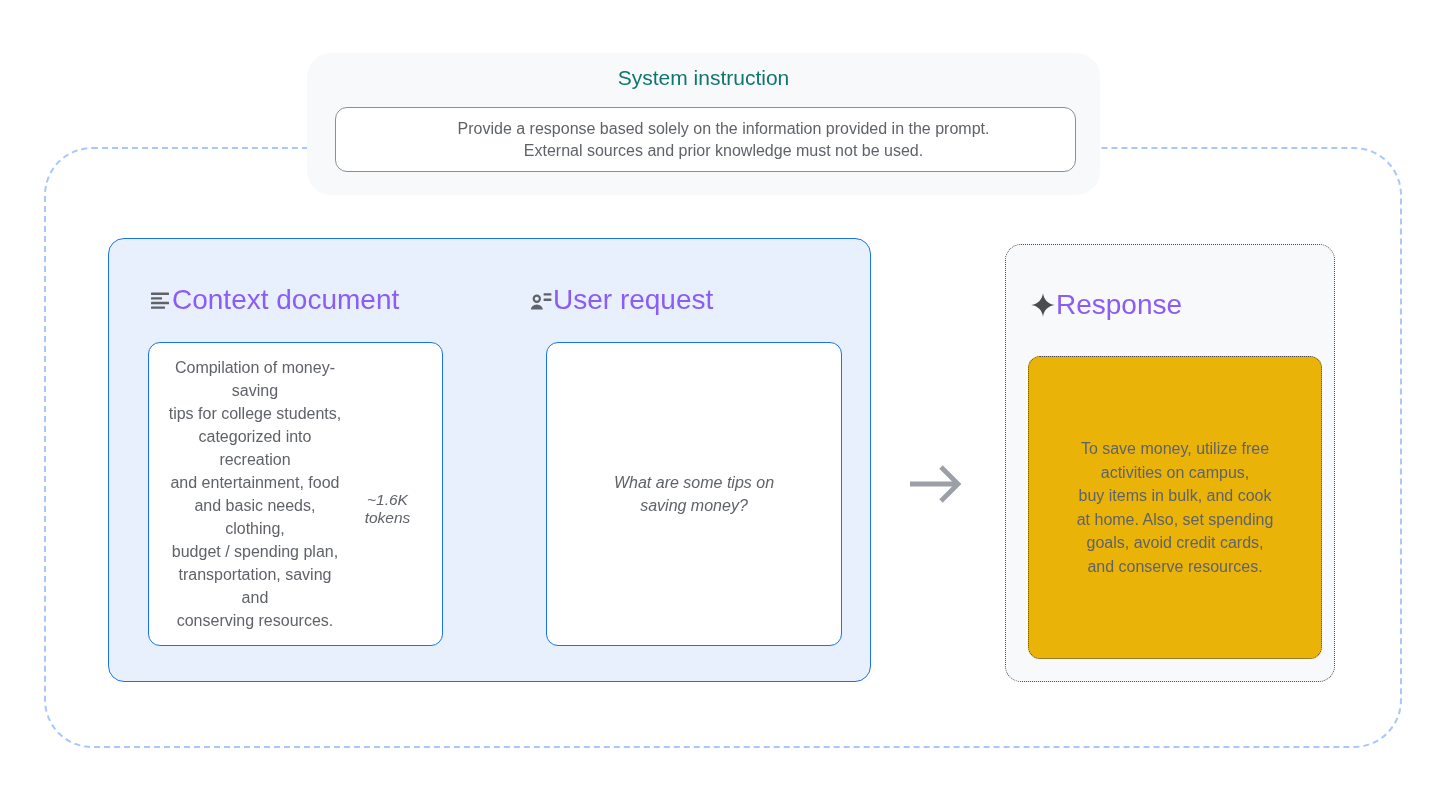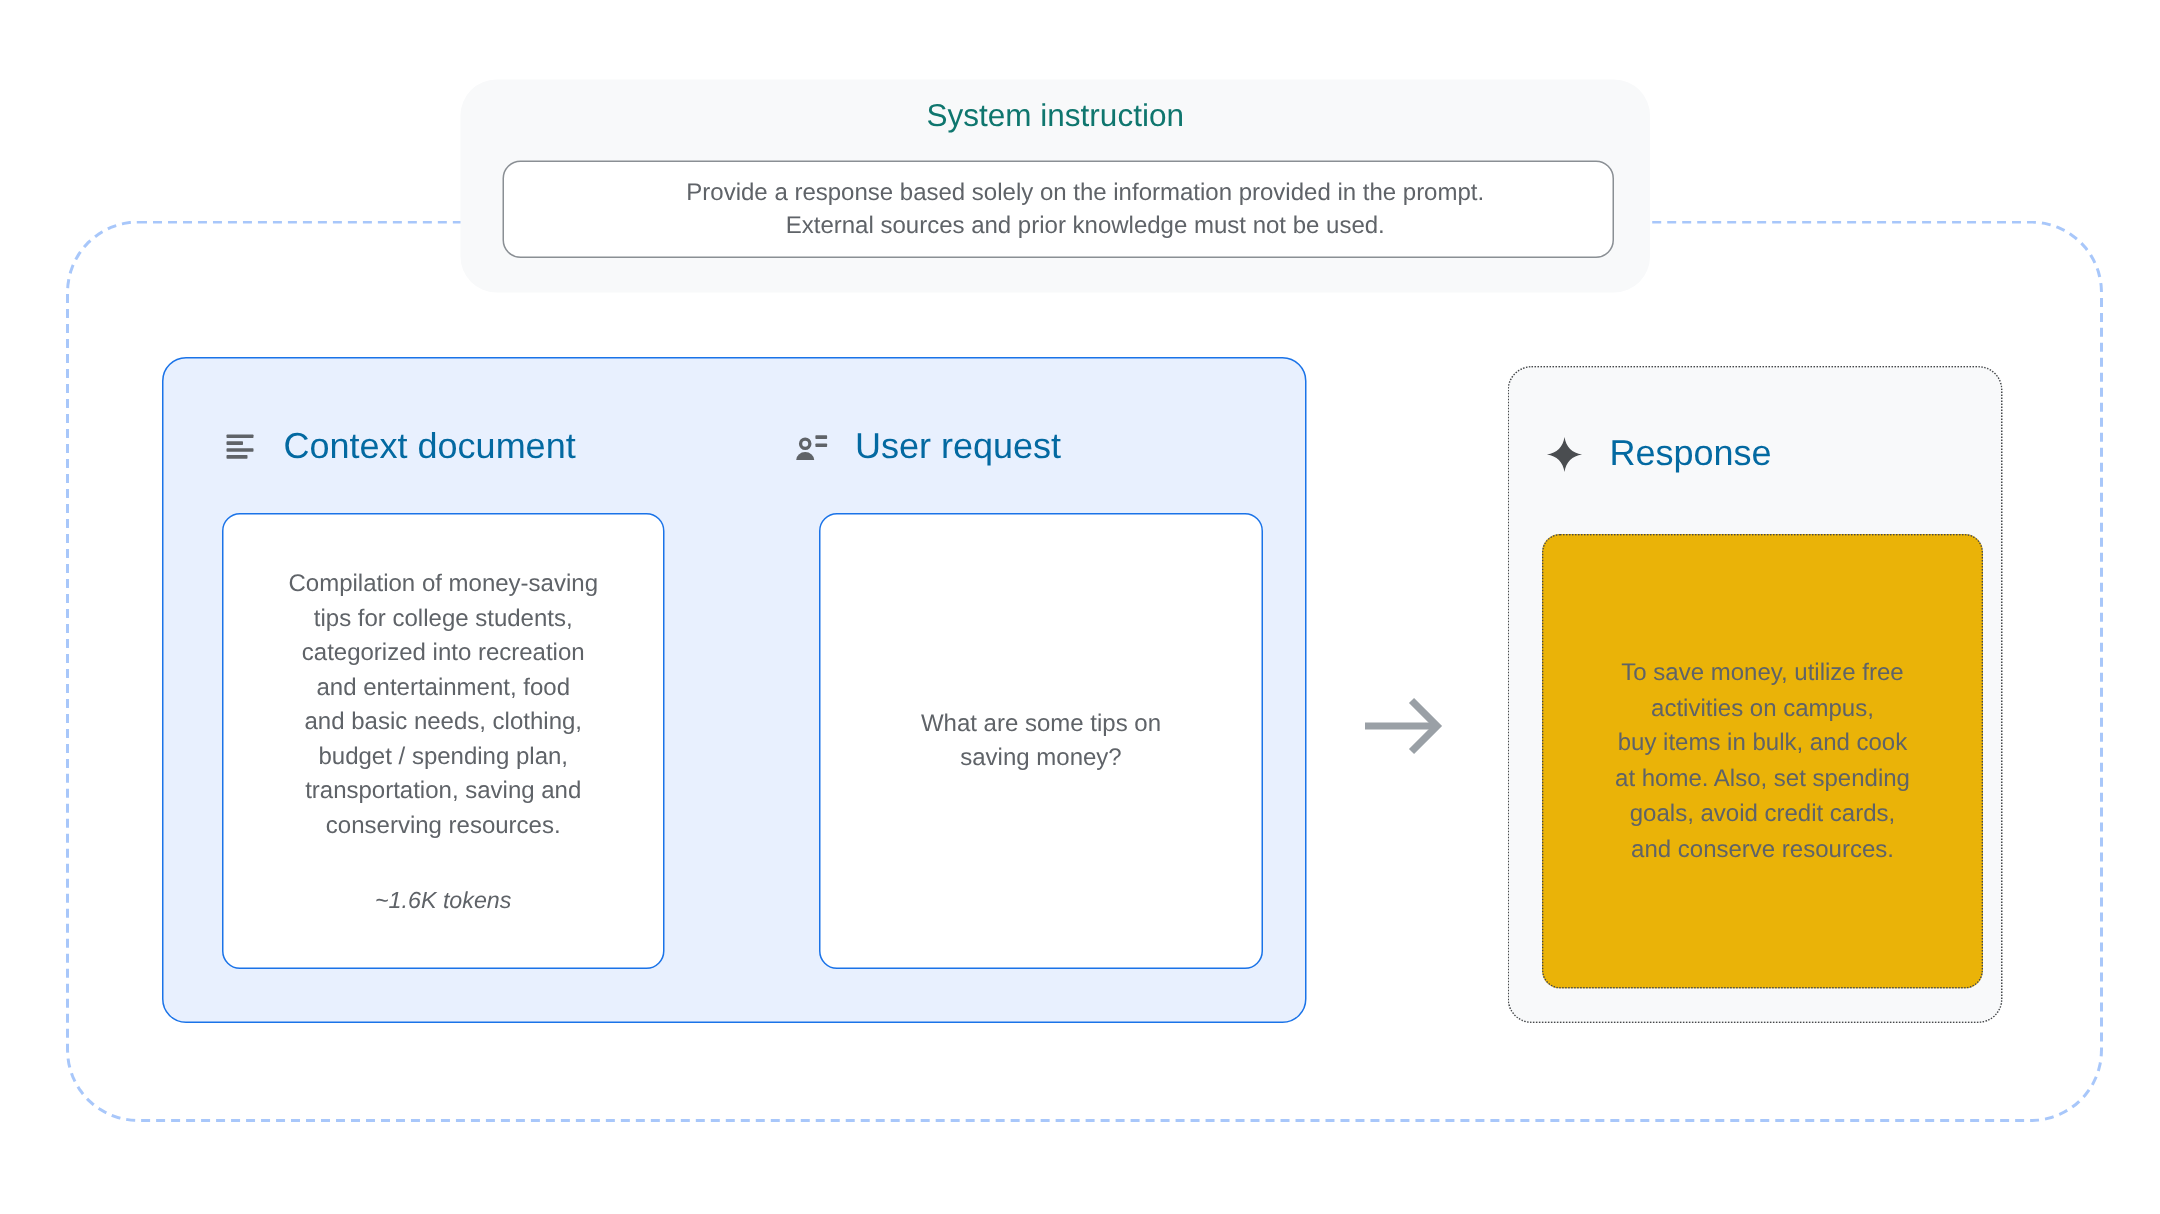--- a/index.html
+++ b/index.html
@@ -66,50 +66,49 @@
     left: 108px; top: 238px;
     width: 763px; height: 444px;
     background: #e8f0fe;
     border: 1.5px solid #1a73e8;
     border-radius: 16px;
   }
   .hdr {
     position: absolute;
     display: flex;
     align-items: center;
-    gap: 17px;
-    font-size: 24px;
-    color: #0369a1;
+    font-size: 28px;
+    color: #8b5cf6;
     white-space: nowrap;
   }
   .hdr-ctx { left: 39px; top: 45px; }
   .hdr-usr { left: 420px; top: 45px; }
   .icon { width: 24px; height: 24px; display: block; flex: 0 0 auto; }
 
   .card {
     position: absolute;
     background: #ffffff;
     border: 1.5px solid #1a73e8;
     border-radius: 12px;
     display: flex;
-    flex-direction: column;
+    flex-direction: row;
     align-items: center;
     justify-content: center;
     text-align: center;
     padding: 10px 14px;
   }
   .card-text {
     margin: 0;
     font-size: 16px;
     line-height: 23px;
     color: #5f6368;
     white-space: pre-line;
   }
   .ctx-card { left: 39px; top: 103px; width: 295px; height: 304px; }
-  .usr-card { left: 437px; top: 103px; width: 296px; height: 304px; }
+  .usr-card { left: 437px; top: 103px; width: 296px; height: 304px; font-style: italic; }
   .tokens {
     margin: 30px 0 0 0;
     font-size: 15.5px;
     font-style: italic;
     color: #5f6368;
   }
 
   
   .arrow {
     position: absolute;

